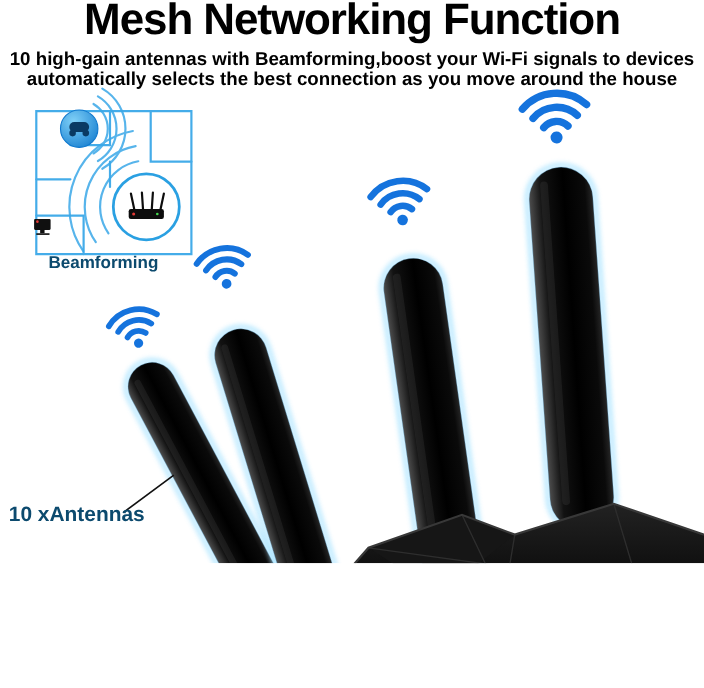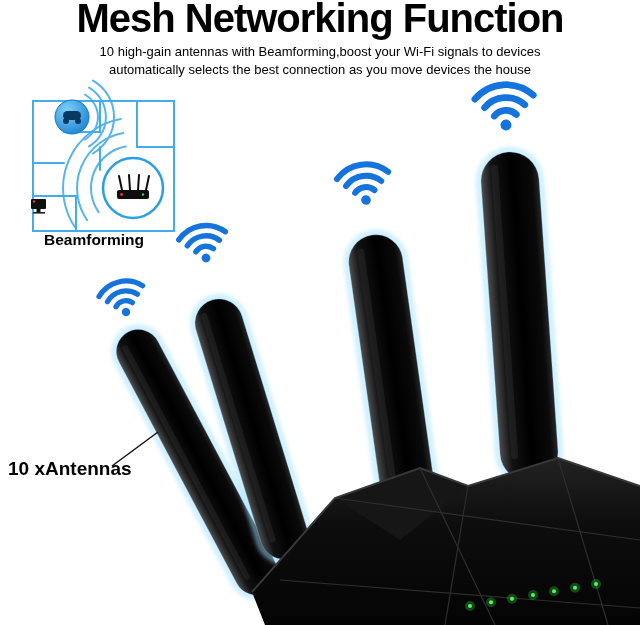--- a/index.html
+++ b/index.html
@@ -1,43 +1,43 @@
 <!DOCTYPE html>
 <html><head>
 <meta charset="utf-8">
 <style>
   html,body { margin:0; padding:0; background:#fff; }
   .stage {
-    position:relative; width:640px; height:625px; background:#fff;
+    position:relative; width:640px; height:512px; background:#fff;
     overflow:hidden; font-family:"Liberation Sans", sans-serif;
   }
   .title {
     position:absolute; top:-4px; left:0; width:100%; margin:0;
     text-align:center; font-size:40px; font-weight:900;
     letter-spacing:-1px; color:#000;
   }
   .sub {
     position:absolute; left:0; width:100%; margin:0;
-    text-align:center; font-size:13px; color:#000; font-weight:400;
+    text-align:center; font-size:17px; color:#000; font-weight:700;
   }
   .sub1 { top:44px; }
   .sub2 { top:62px; }
-  .label { position:absolute; font-weight:bold; color:#000000; }
+  .label { position:absolute; font-weight:bold; color:#0c4a6e; }
   .beamforming { left:44px; top:231px; font-size:15.5px; }
   .antennas { left:8px; top:458px; font-size:19px; }
   svg.scene { position:absolute; left:0; top:0; }
 </style>
 </head>
 <body>
 
 <div class="stage">
 
   <h1 class="title">Mesh Networking Function</h1>
   <p class="sub sub1">10 high-gain antennas with Beamforming,boost your Wi-Fi signals to devices</p>
-  <p class="sub sub2">automatically selects the best connection as you move devices the house</p>
+  <p class="sub sub2">automatically selects the best connection as you move around the house</p>
 
   <svg class="scene" viewBox="0 0 640 625" width="640" height="625" aria-hidden="true">
     <defs>
       <linearGradient id="antGrad" x1="0" y1="0" x2="1" y2="0">
         <stop offset="0" stop-color="#4d4d4d"></stop>
         <stop offset="0.2" stop-color="#121212"></stop>
         <stop offset="0.55" stop-color="#000000"></stop>
         <stop offset="0.88" stop-color="#0a0a0a"></stop>
         <stop offset="1" stop-color="#262626"></stop>
       </linearGradient>

